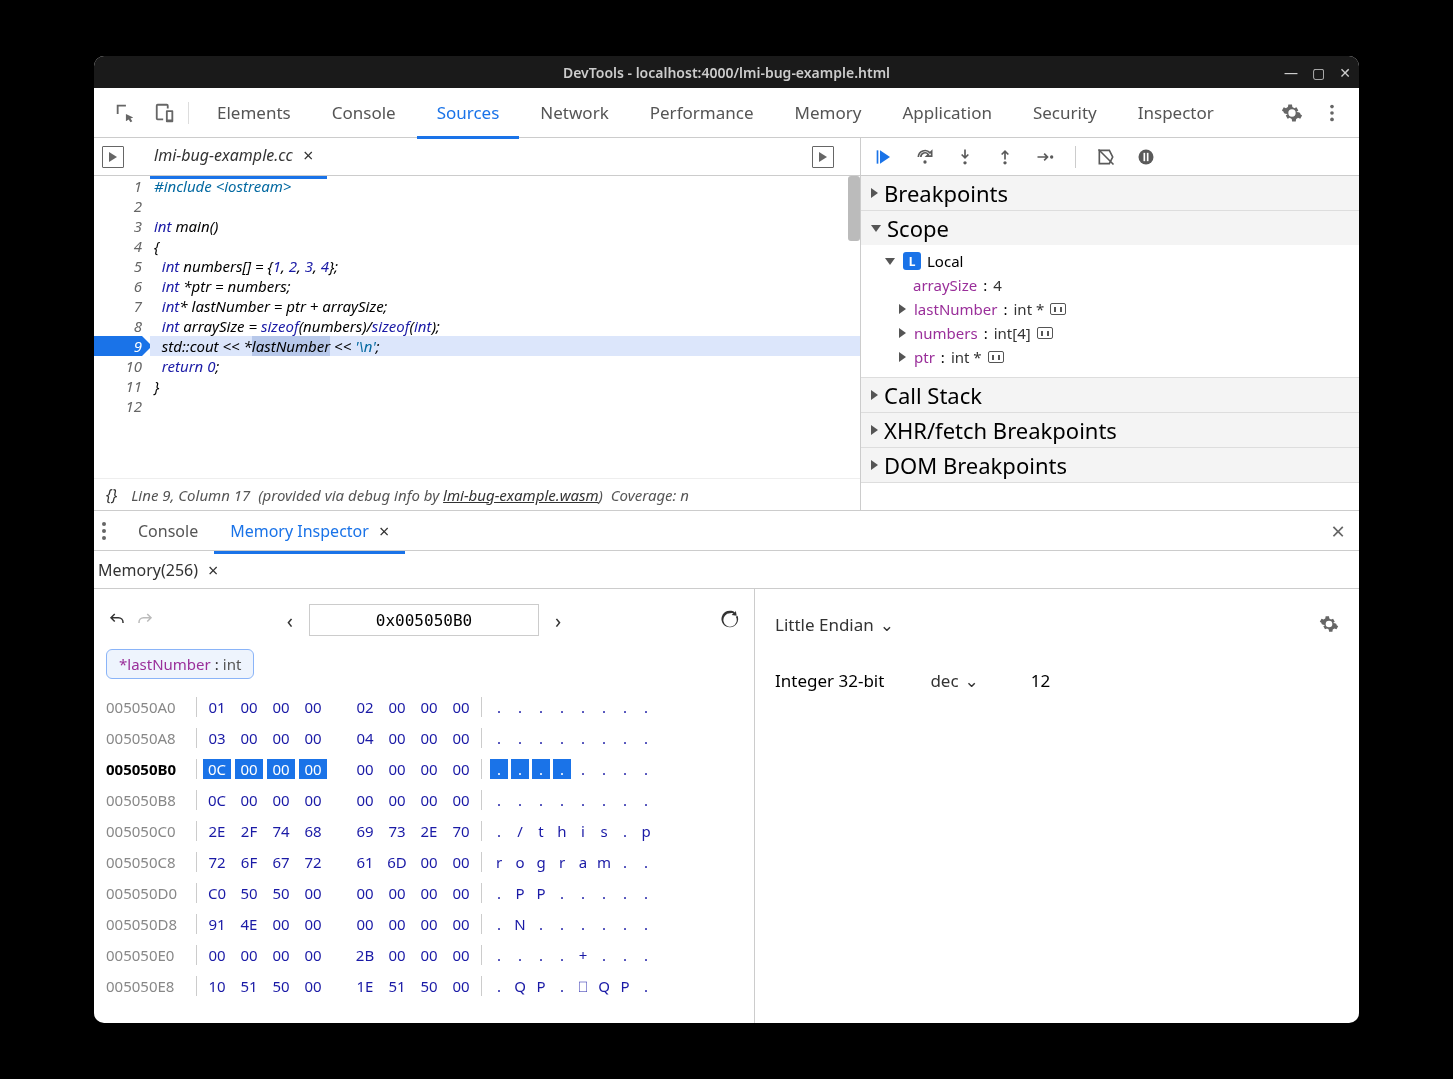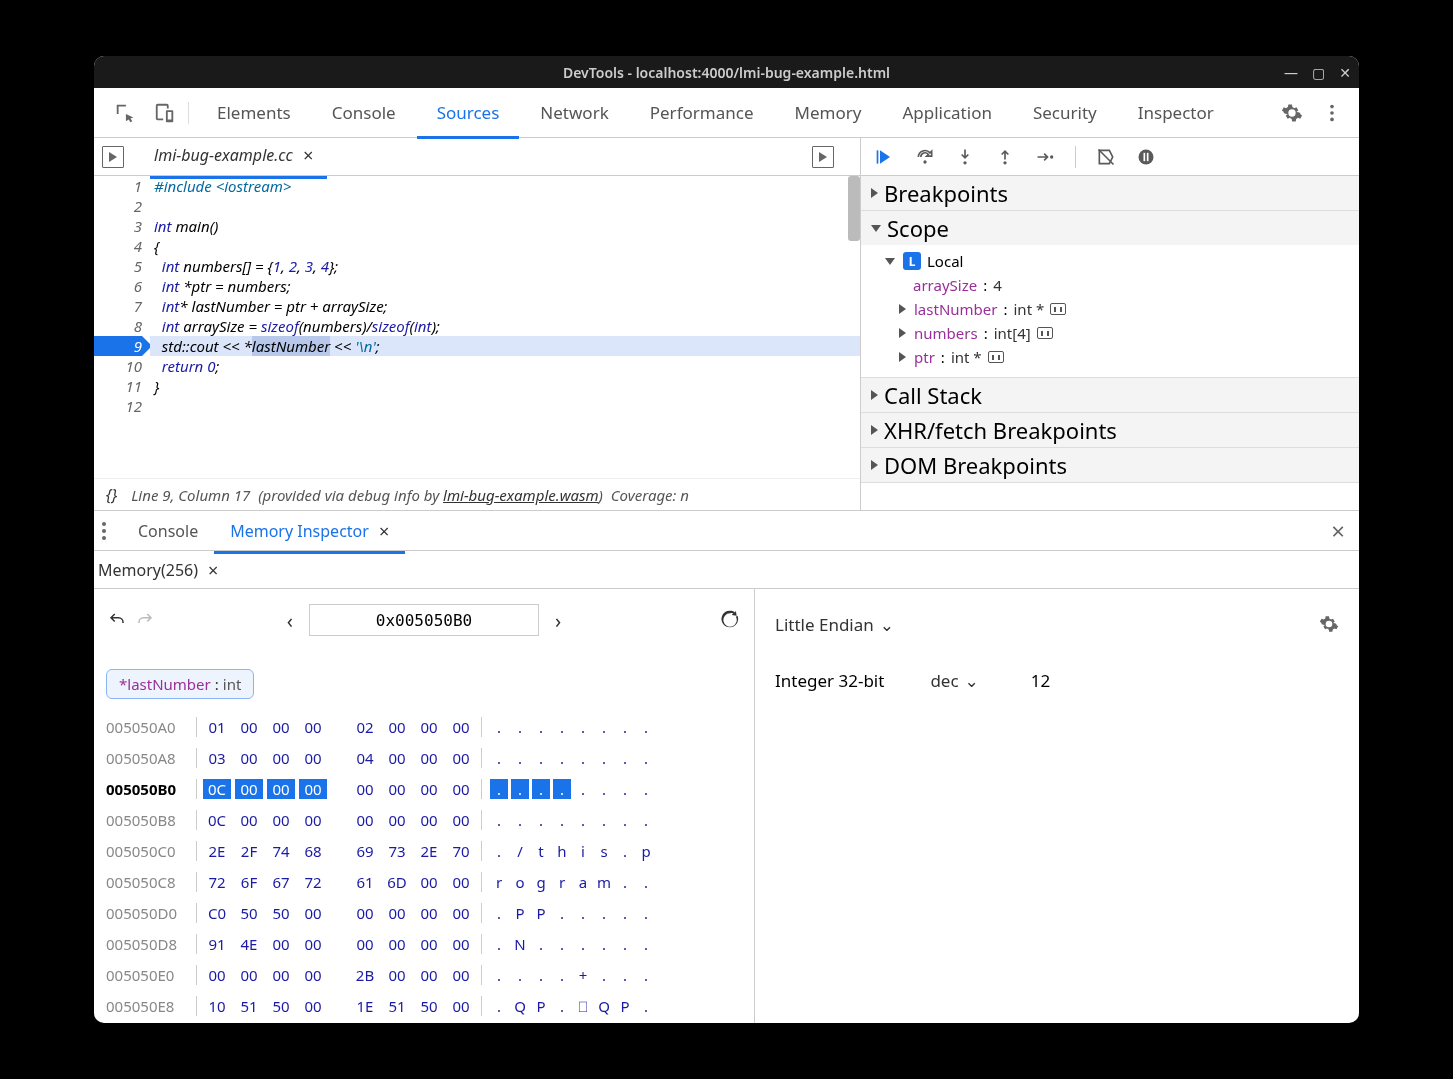--- a/index.html
+++ b/index.html
@@ -76,21 +76,21 @@
 .mem-subtabs { height: 38px; display: flex; align-items: center; border-bottom: 1px solid #ccc; padding: 0 0; }
 .mem-subtab { padding: 9px 4px; font-size: 16px; color: #333; display: flex; align-items: center; gap: 10px; }
 .mem-body { flex: 1; display: flex; }
 .hex-panel { flex: 1; display: flex; flex-direction: column; border-right: 1px solid #ccc; padding: 14px 12px; }
 .nav-row { display: flex; align-items: center; justify-content: center; gap: 16px; position: relative; height: 34px; margin-bottom: 12px; }
 .nav-row .undo-redo { position: absolute; left: 2px; display: flex; gap: 10px; }
 .nav-row .undo-redo svg { width: 18px; height: 18px; }
 .addr-input { width: 230px; height: 32px; border: 1px solid #ccc; padding: 8px 12px; font-family: 'DejaVu Sans Mono', Menlo, monospace; font-size: 16px; text-align: center; }
 .nav-row .refresh { position: absolute; right: 2px; }
 .chev { font-size: 20px; color: #333; cursor: pointer; user-select: none; }
-.highlight-chip { display: inline-flex; align-items: center; gap: 4px; padding: 4px 12px; border: 1px solid #8ab4f8; background: #eef4fd; border-radius: 6px; font-family: 'DejaVu Sans Mono', Menlo, monospace; font-size: 15px; margin-bottom: 12px; width: fit-content; margin-top: 20px; }
+.highlight-chip { display: inline-flex; align-items: center; gap: 4px; padding: 4px 12px; border: 1px solid #8ab4f8; background: #eef4fd; border-radius: 6px; font-family: 'DejaVu Sans Mono', Menlo, monospace; font-size: 15px; margin-bottom: 12px; width: fit-content; }
 .highlight-chip .ptr { color: #9a2f9a; }
 .highlight-chip .colon { color: #333; }
 .highlight-chip .type { color: #555; }
 .hex-grid { font-family: 'DejaVu Sans Mono', Menlo, monospace; font-size: 15px; }
 .hex-row { display: flex; align-items: center; height: 31px; }
 .addr { width: 90px; color: #888; }
 .addr.current { color: #000; font-weight: bold; }
 .bytes { display: flex; gap: 4px; padding: 0 6px; border-left: 1px solid #ccc; border-right: 1px solid #ccc; margin-right: 8px; }
 .byte { width: 28px; text-align: center; color: #1a1aa6; }
 .byte-gap { width: 16px; }

